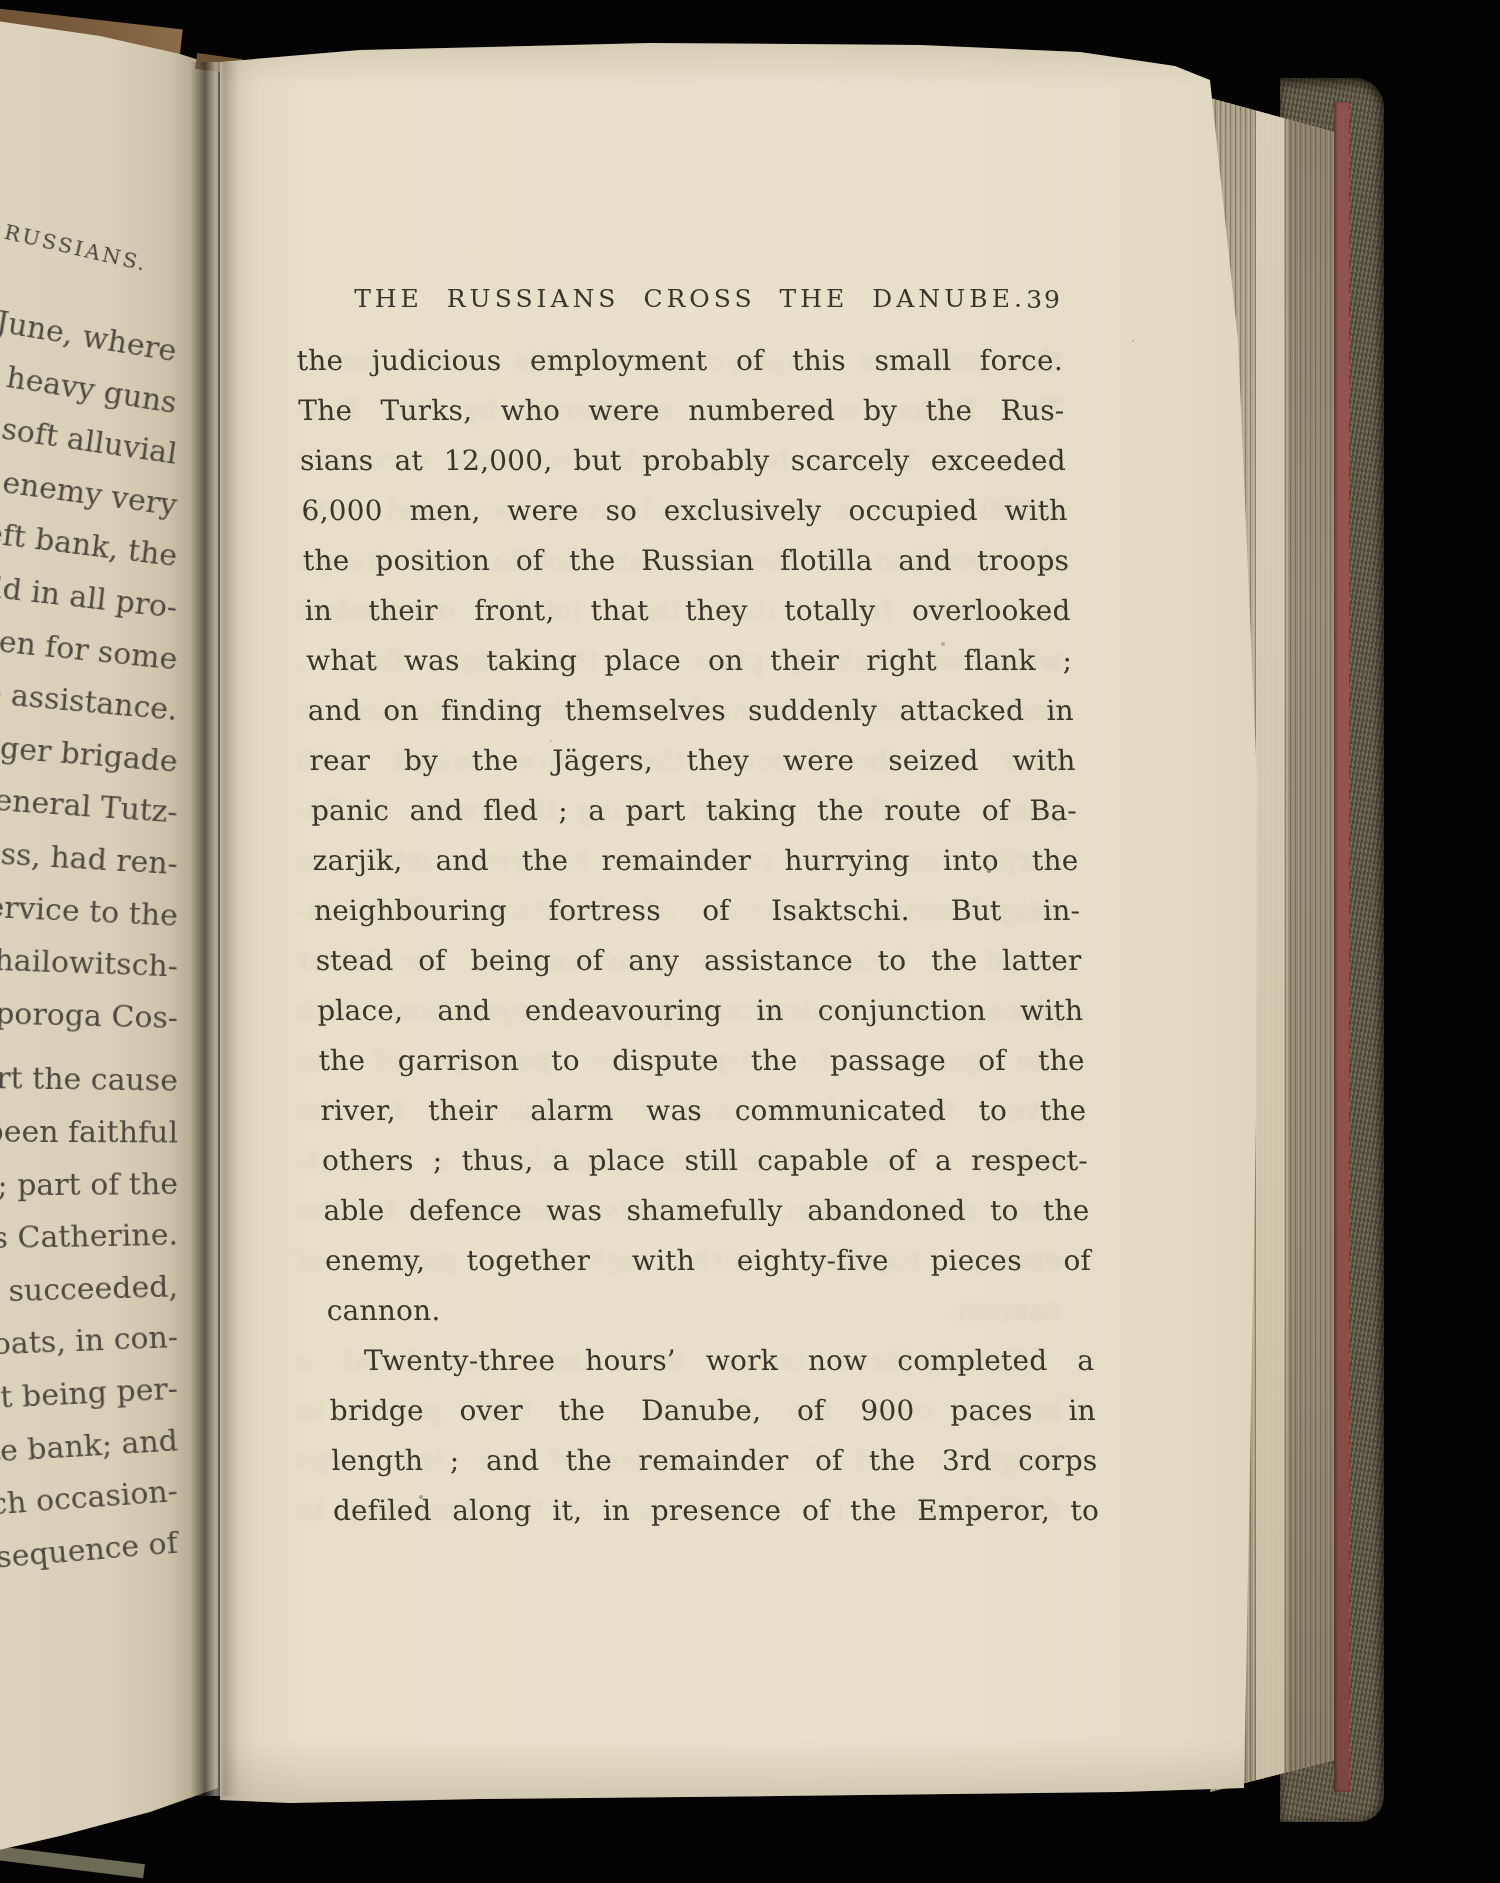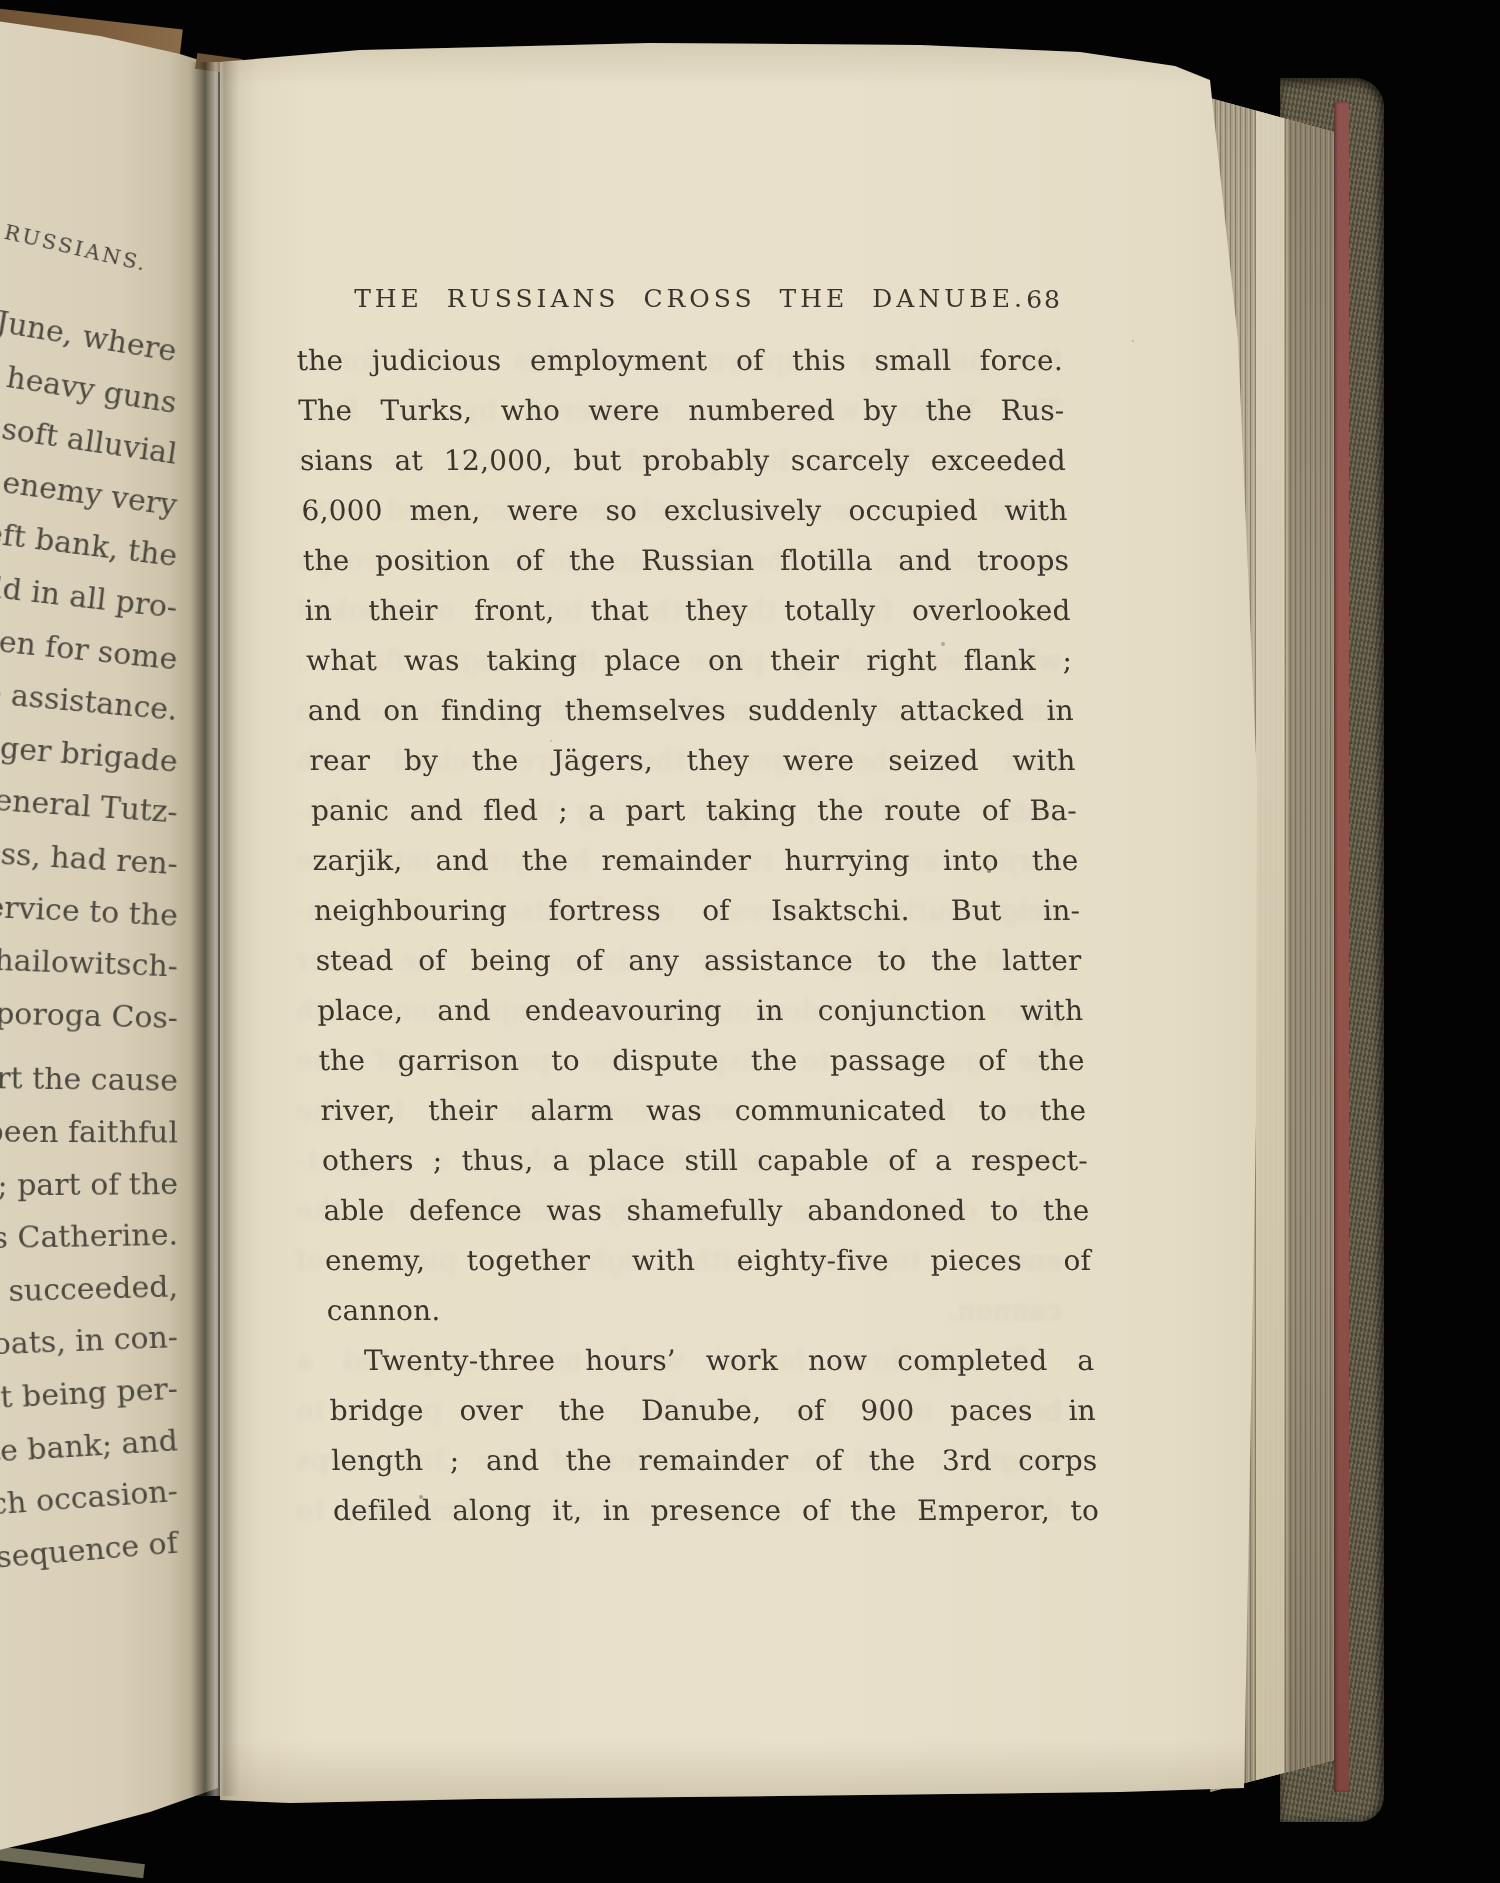--- a/index.html
+++ b/index.html
@@ -124,21 +124,21 @@
         <div class="lfrag" style="top: 1483.2px; transform: rotate(-4.14deg);">hich occasion-</div>
         <div class="lfrag" style="top: 1535.8px; transform: rotate(-4.76deg);">onsequence of</div>
       </div>
   </div>
 
   <div class="gutter-brown"></div>
 
   <div class="right-page">
     <div class="rp-header">
       <span class="rp-title">THE RUSSIANS CROSS THE DANUBE.</span>
-      <span class="rp-folio">68</span>
+      <span class="rp-folio">39</span>
     </div>
     <div class="rp-ghost">
         <div class="bline j">the judicious employment of this small force.</div>
         <div class="bline j">The Turks, who were numbered by the Rus-</div>
         <div class="bline j">sians at 12,000, but probably scarcely exceeded</div>
         <div class="bline j">6,000 men, were so exclusively occupied with</div>
         <div class="bline j">the position of the Russian flotilla and troops</div>
         <div class="bline j">in their front, that they totally overlooked</div>
         <div class="bline j">what was taking place on their right flank ;</div>
         <div class="bline j">and on finding themselves suddenly attacked in</div>

